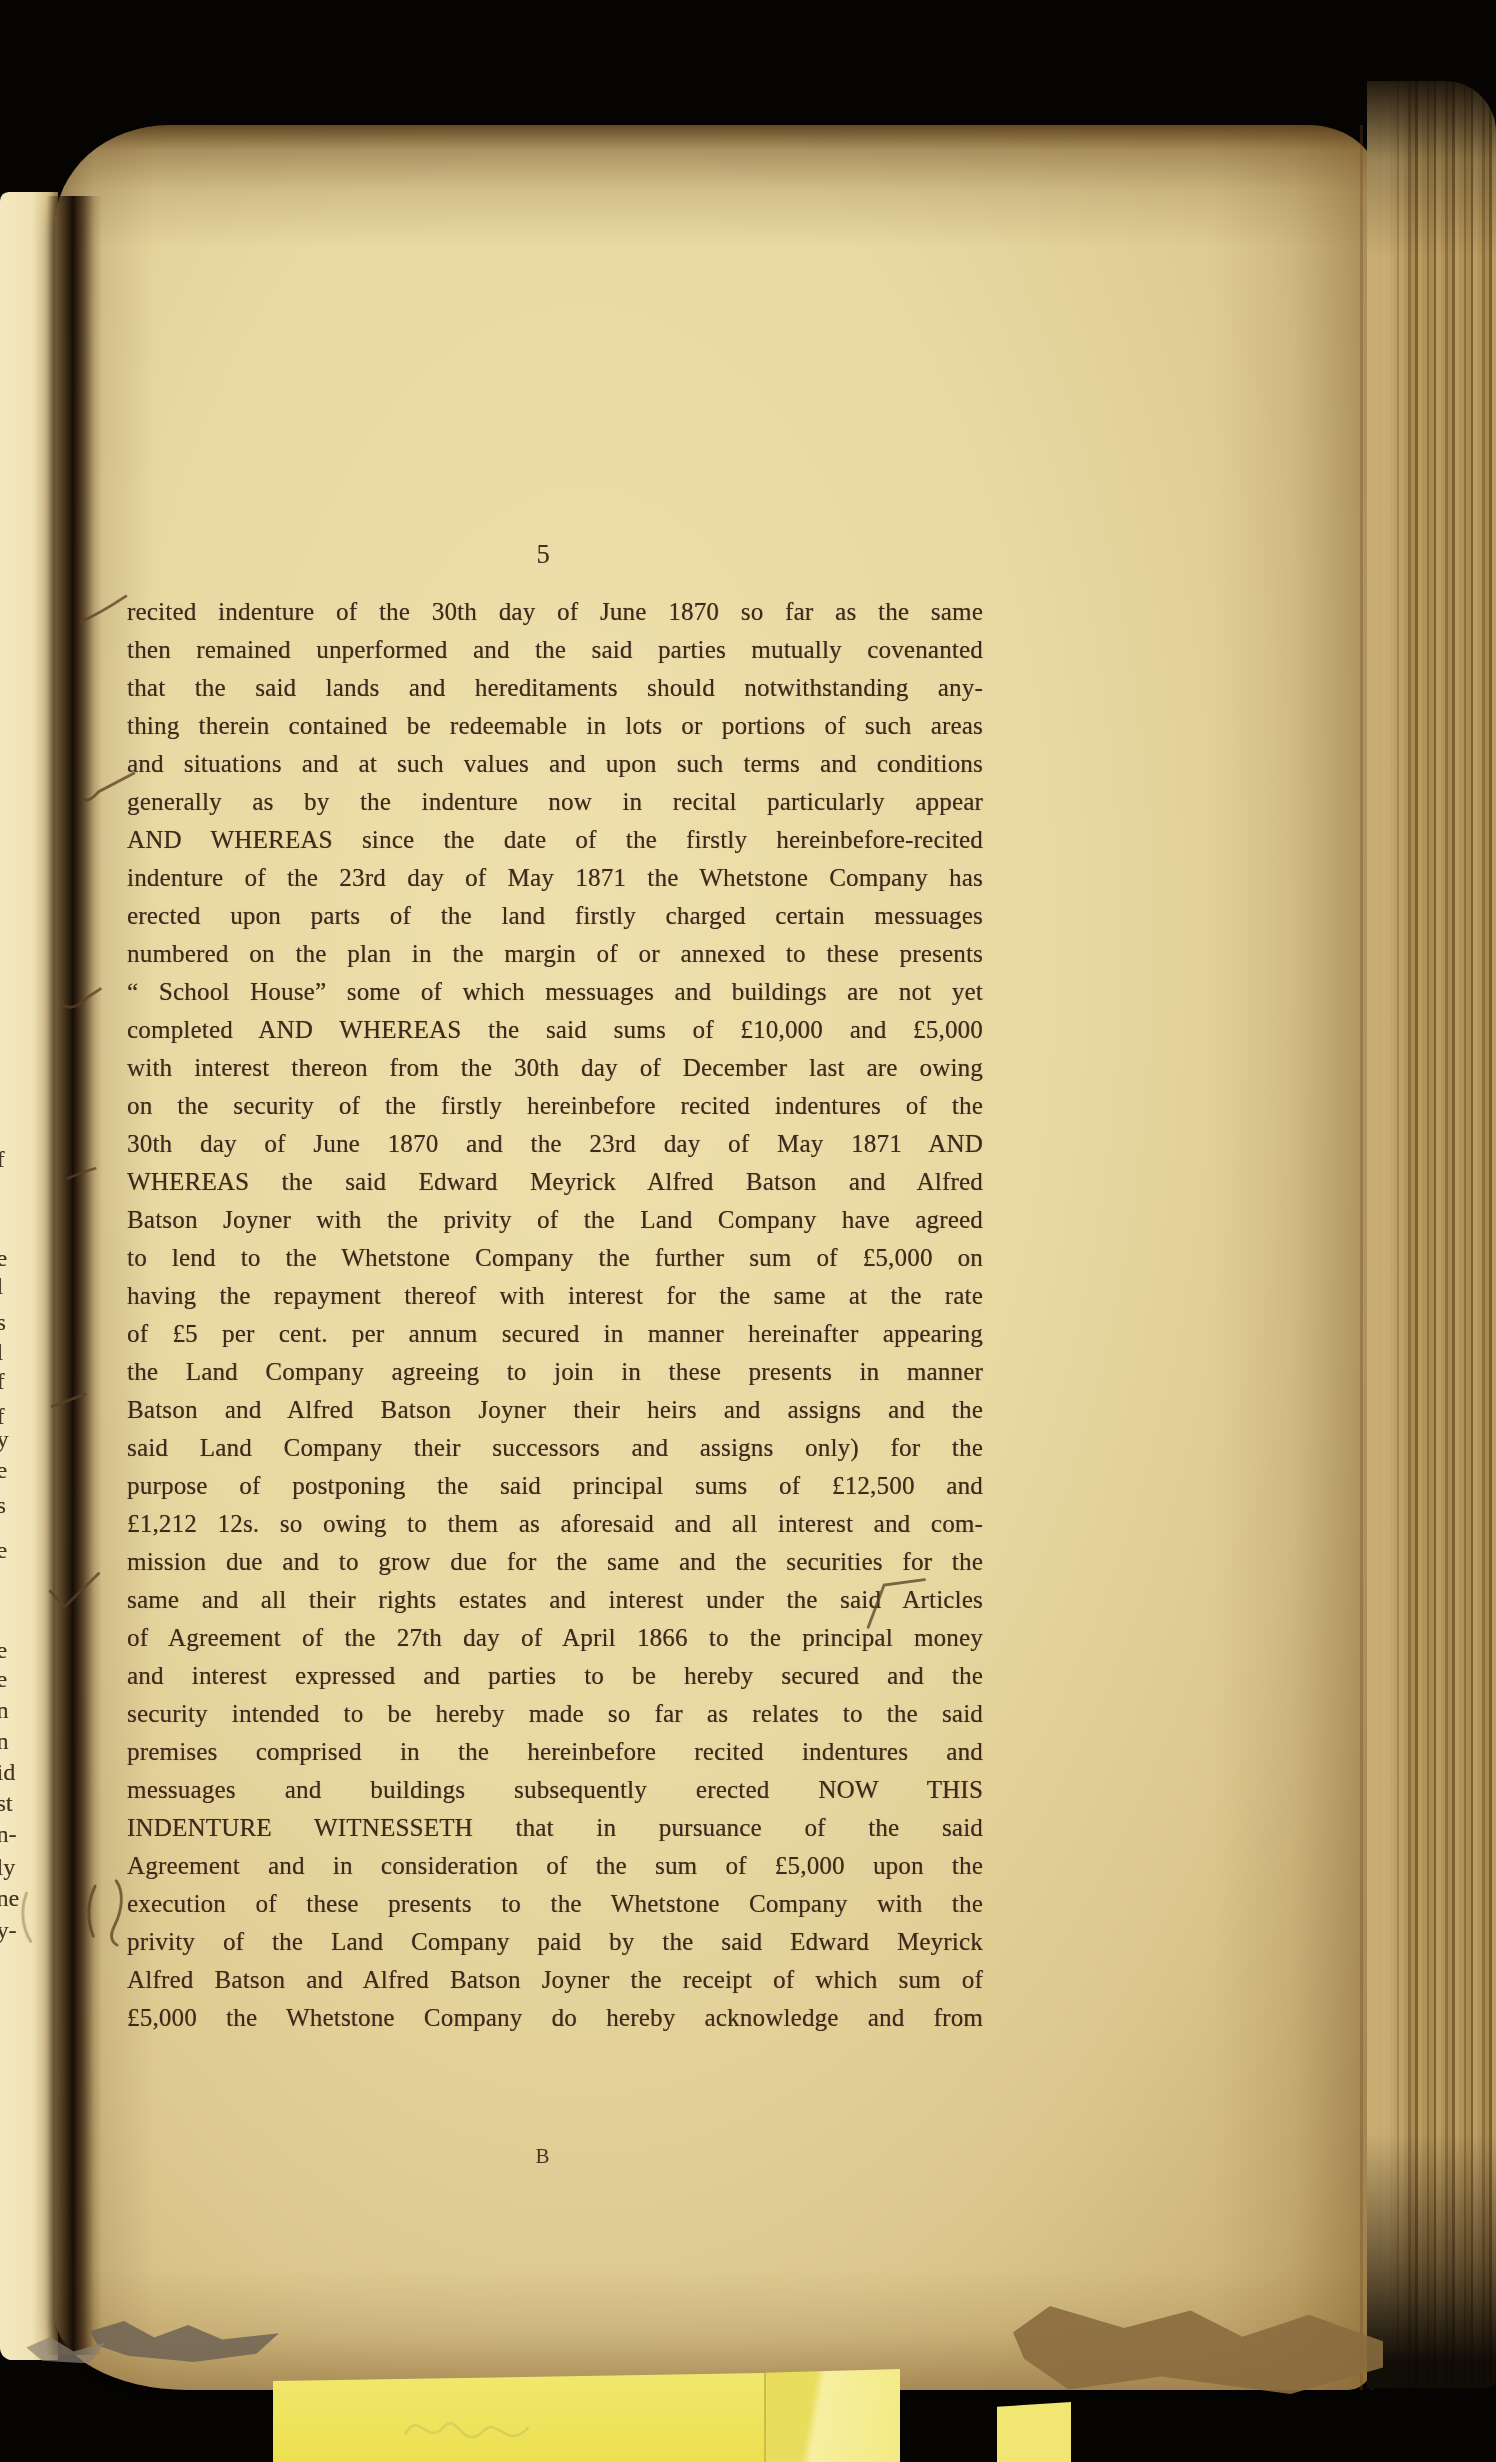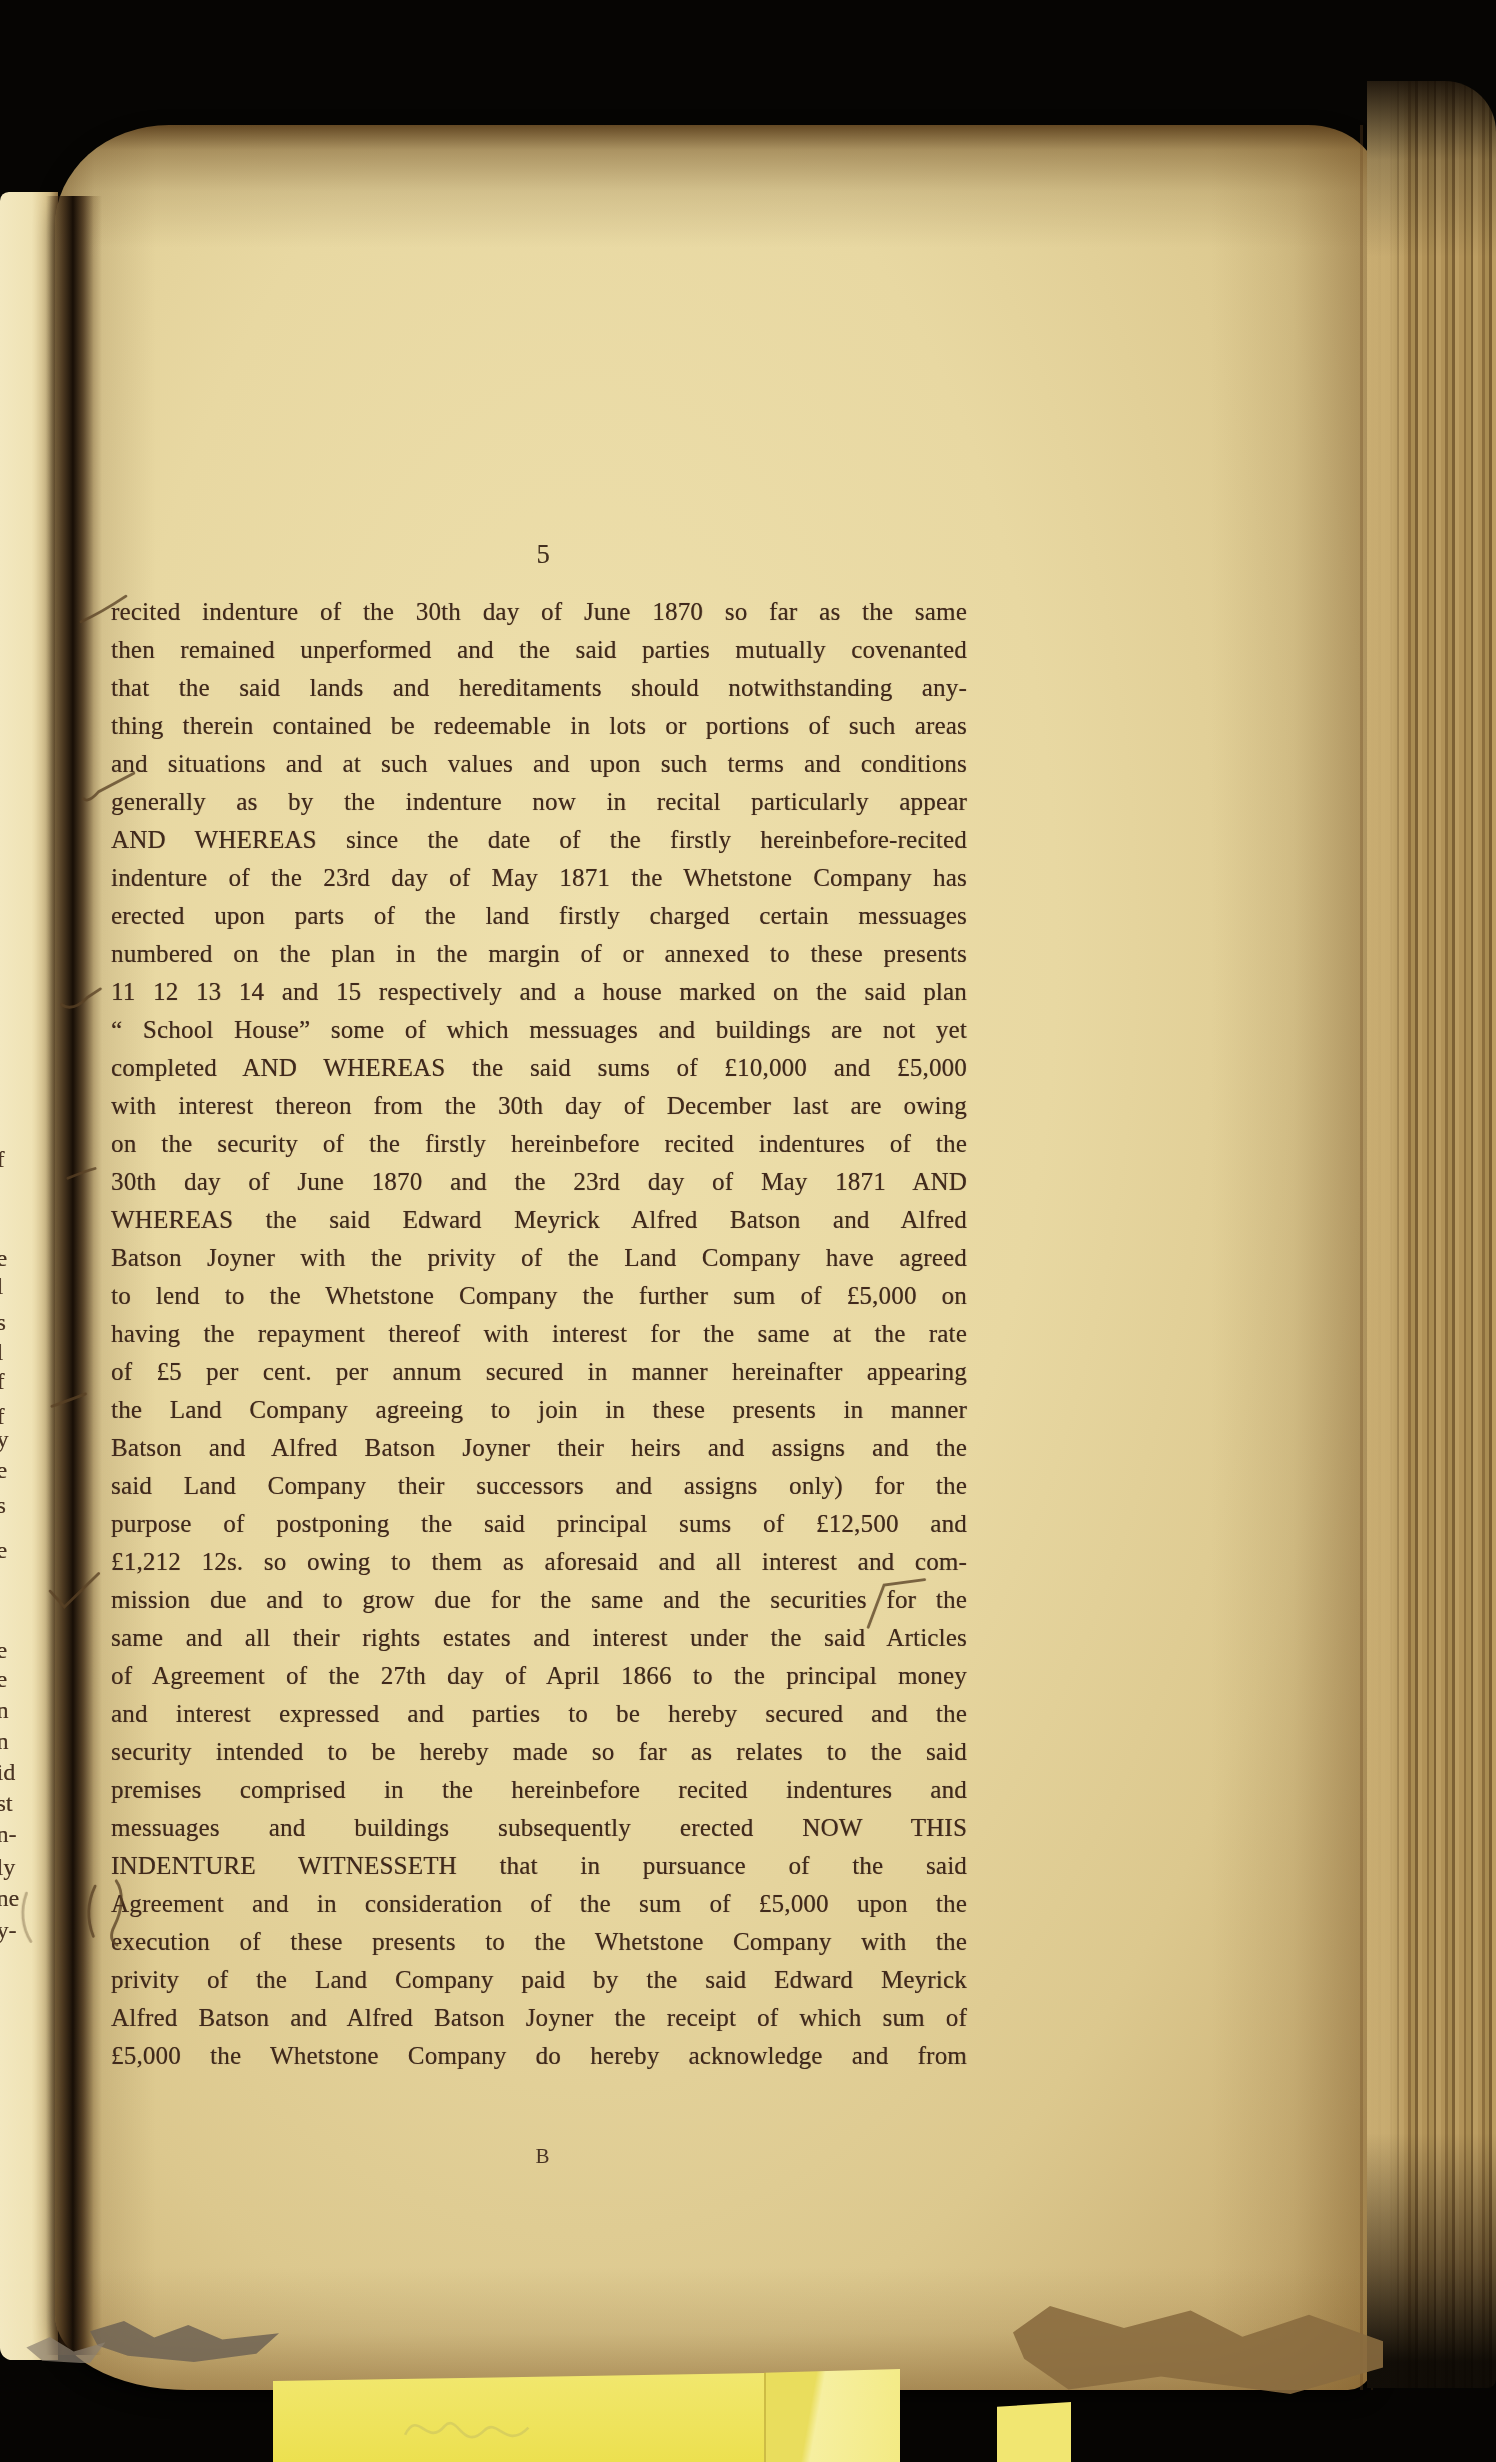--- a/index.html
+++ b/index.html
@@ -28,21 +28,21 @@
       linear-gradient(270deg,rgba(118,84,38,.5) 0,rgba(118,84,38,.14) 84px,rgba(118,84,38,0) 167px),
       linear-gradient(90deg,rgba(100,70,30,.55) 0,rgba(100,70,30,.16) 40px,rgba(100,70,30,0) 101px),
       radial-gradient(ellipse at 40% 36%,#eee0ad 0%,#e8d8a2 42%,#dcc88e 70%,#ccb277 89%,#bd9f60 100%);
     box-shadow:0 7px 19.4px rgba(0,0,0,.65);}
   .crease{position:absolute;top:0;height:100%;background:rgba(105,72,33,.32);}
   .crease.c1{left:1305px;width:2.6px;}
   .crease.c2{left:1316px;width:1.8px;background:rgba(92,62,28,.28);}
 
   .page-number{position:absolute;left:60px;top:414px;width:856px;text-align:center;
     font-size:26.4px;color:#43301f;text-shadow:0.3px 0.3px 0.6px rgba(58,38,22,.5);}
-  .text-block{position:absolute;left:56px;top:468px;width:856px;}
+  .text-block{position:absolute;left:72px;top:468px;width:856px;}
   .line{height:38px;line-height:38px;font-size:25px;color:#40291c;
     text-align:justify;text-align-last:justify;word-spacing:2.2px;letter-spacing:0.2px;
     text-shadow:0.3px 0.3px 0.7px rgba(56,36,20,.55);}
   .sig{position:absolute;left:60px;top:2019px;width:856px;text-align:center;
     font-size:21px;color:#4a3524;letter-spacing:0.9px;}
 
   
   .edge-stack{position:absolute;left:1367px;top:81px;width:129px;height:2307px;
     border-radius:0 51px 8.8px 0;
     background:
@@ -112,21 +112,20 @@
       <div class="line">recited indenture of the 30th day of June 1870 so far as the same</div>
       <div class="line">then remained unperformed and the said parties mutually covenanted</div>
       <div class="line">that the said lands and hereditaments should notwithstanding any-</div>
       <div class="line">thing therein contained be redeemable in lots or portions of such areas</div>
       <div class="line">and situations and at such values and upon such terms and conditions</div>
       <div class="line">generally as by the indenture now in recital particularly appear</div>
       <div class="line">AND WHEREAS since the date of the firstly hereinbefore-recited</div>
       <div class="line">indenture of the 23rd day of May 1871 the Whetstone Company has</div>
       <div class="line">erected upon parts of the land firstly charged certain messuages</div>
       <div class="line">numbered on the plan in the margin of or annexed to these presents</div>
-      <div class="line">11 12 13 14 and 15 respectively and a house marked on the said plan</div>
       <div class="line">“ School House” some of which messuages and buildings are not yet</div>
       <div class="line">completed AND WHEREAS the said sums of £10,000 and £5,000</div>
       <div class="line">with interest thereon from the 30th day of December last are owing</div>
       <div class="line">on the security of the firstly hereinbefore recited indentures of the</div>
       <div class="line">30th day of June 1870 and the 23rd day of May 1871 AND</div>
       <div class="line">WHEREAS the said Edward Meyrick Alfred Batson and Alfred</div>
       <div class="line">Batson Joyner with the privity of the Land Company have agreed</div>
       <div class="line">to lend to the Whetstone Company the further sum of £5,000 on</div>
       <div class="line">having the repayment thereof with interest for the same at the rate</div>
       <div class="line">of £5 per cent. per annum secured in manner hereinafter appearing</div>

